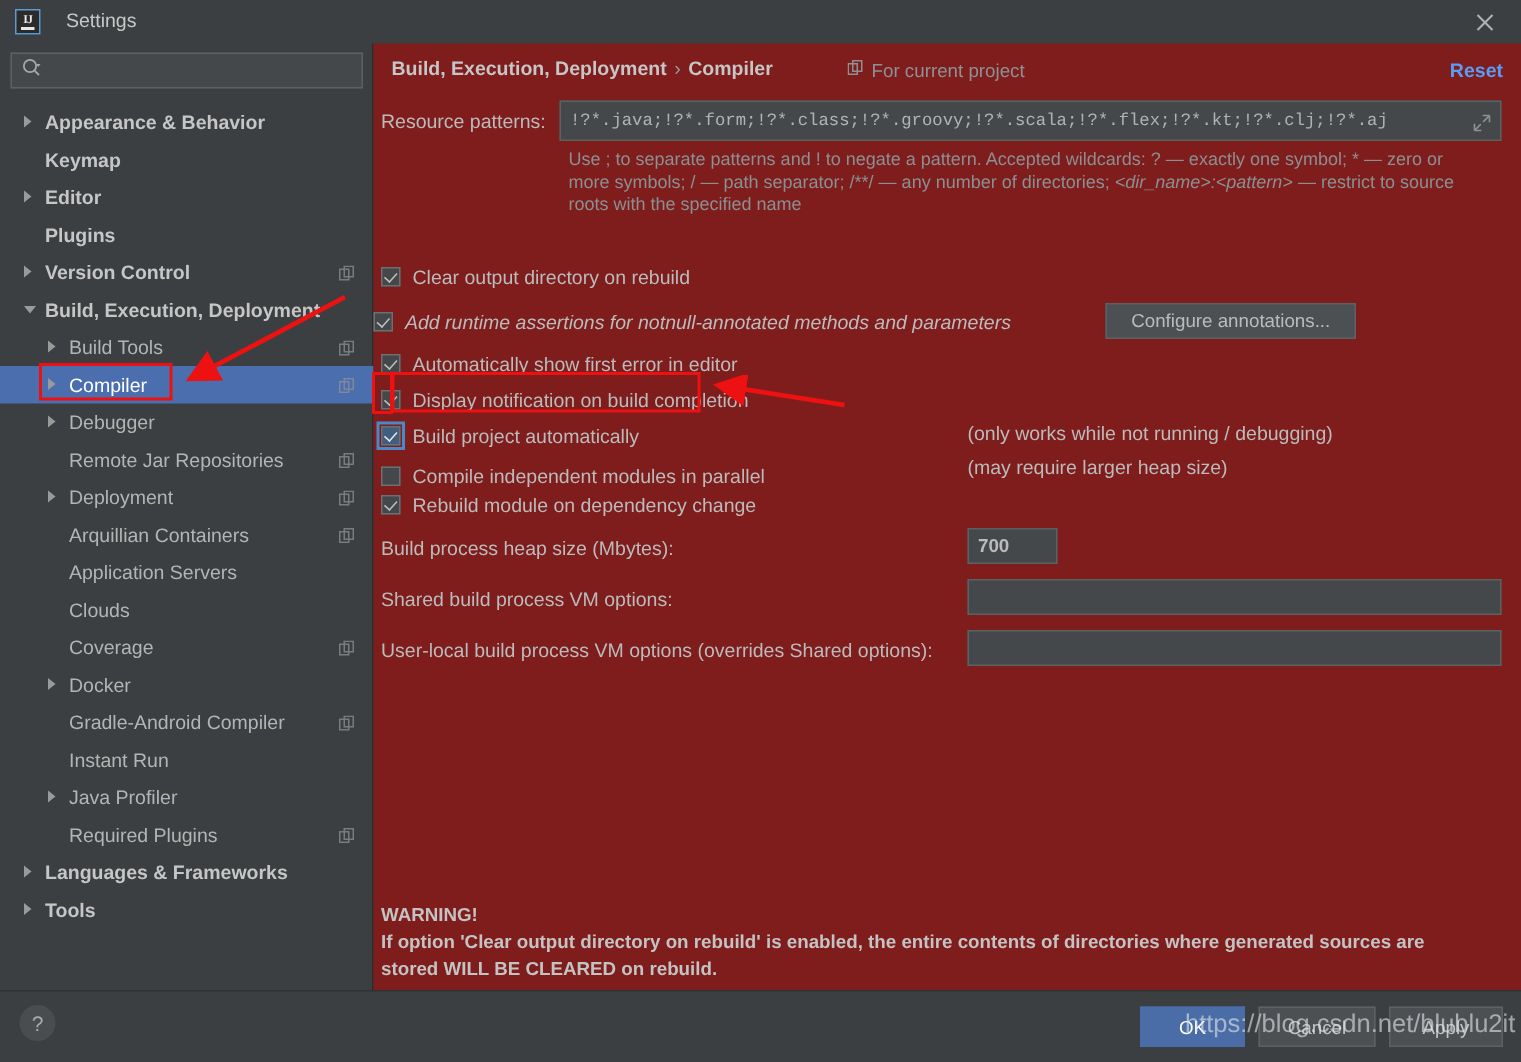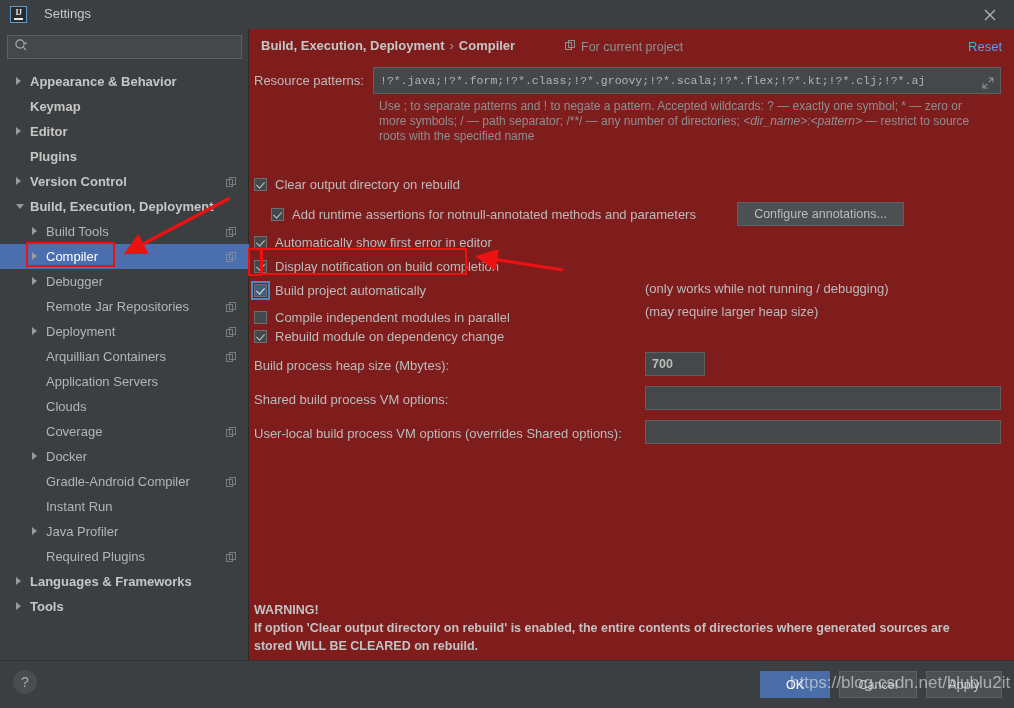--- a/index.html
+++ b/index.html
@@ -117,21 +117,21 @@
   }
   .crumb-sep { color: #9a9a9a; font-weight: normal; margin: 0 5px; }
   .for-project {
     position: absolute; left: 316px; top: 11px;
     font-size: 12.5px; color: #8e9194;
     display: flex; align-items: center;
   }
   .for-project .pi { margin-right: 5px; }
   .reset-link {
     position: absolute; right: 12px; top: 10px;
-    font-size: 13px; font-weight: normal; color: #589df6;
+    font-size: 13px; font-weight: bold; color: #589df6;
     cursor: pointer;
   }
 
   .res-label {
     position: absolute; left: 5px; top: 44px;
     font-size: 13px; color: #bbbbbb;
   }
   .res-field {
     position: absolute; left: 124px; top: 38px;
     width: 628px; height: 27px;
@@ -446,21 +446,21 @@
     </div>
     <div class="res-hint">
       <span>Use ; to separate patterns and ! to negate a pattern. Accepted wildcards: ? — exactly one symbol; * — zero or more symbols; / — path separator; /**/ — any number of directories; </span><i>&lt;dir_name&gt;:&lt;pattern&gt;</i><span> — restrict to source roots with the specified name</span>
     </div>
 
     <div class="cbrow" style="left:5px; top:148px;">
       <span class="cbox checked"></span>
       <span>Clear output directory on rebuild</span>
     </div>
 
-    <div class="cbrow" style="left:22px; top:178px;">
+    <div class="cbrow" style="left:0; top:178px;font-style:italic;">
       <span class="cbox checked"></span>
       <span>Add runtime assertions for notnull-annotated methods and parameters</span>
     </div>
     <div class="btn" style="left:488px; top:173px; width:167px; height:24px;">
       <span>Configure annotations...</span>
     </div>
 
     <div class="cbrow" style="left:5px; top:206px;">
       <span class="cbox checked"></span>
       <span>Automatically show first error in editor</span>

